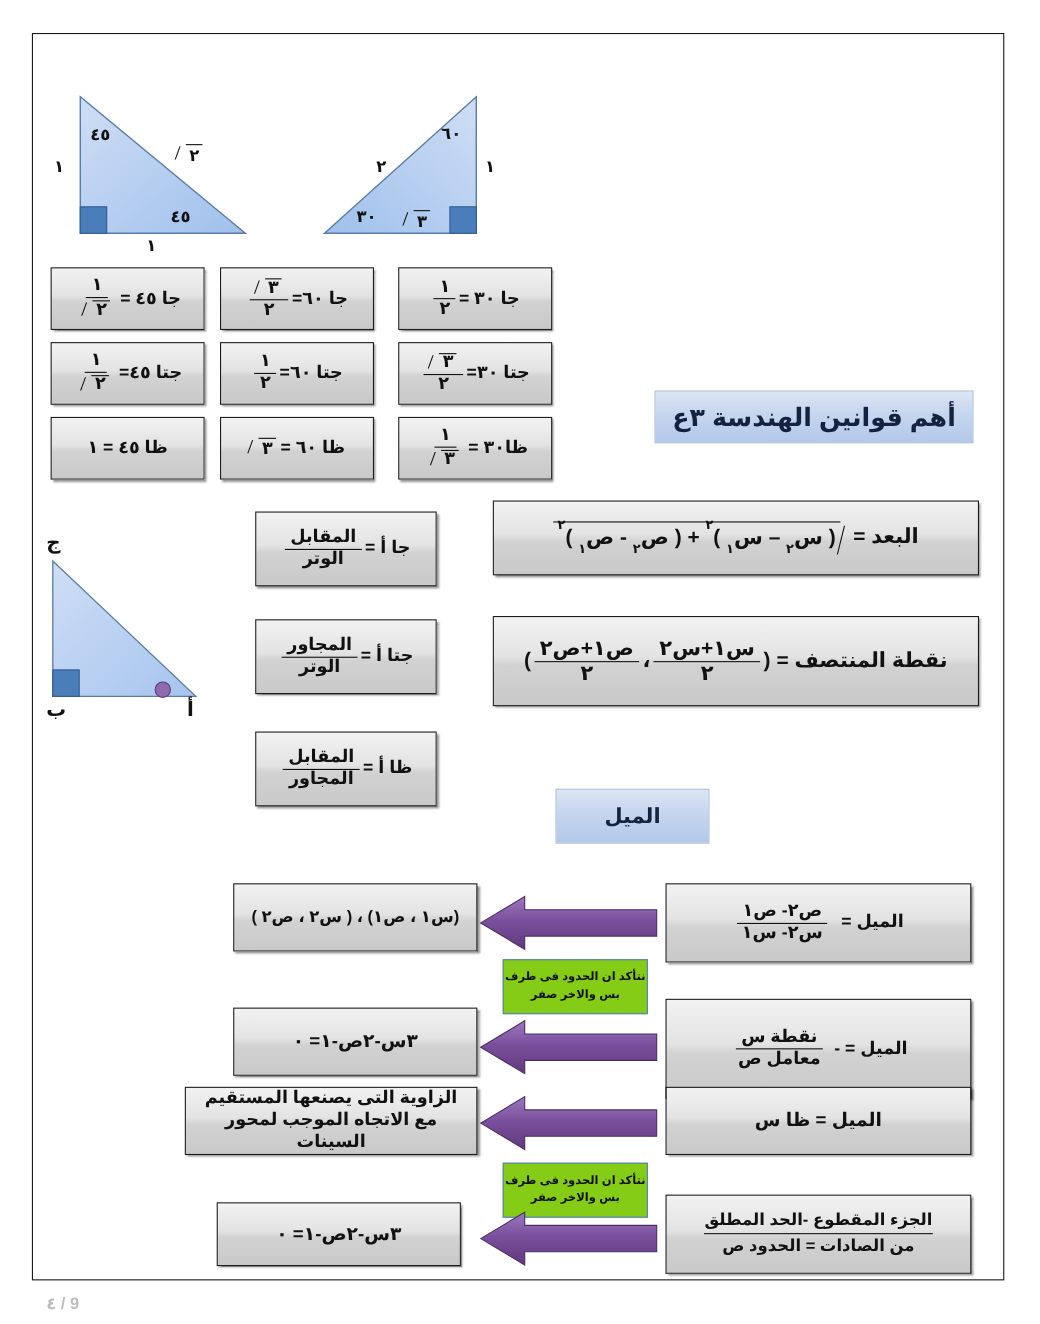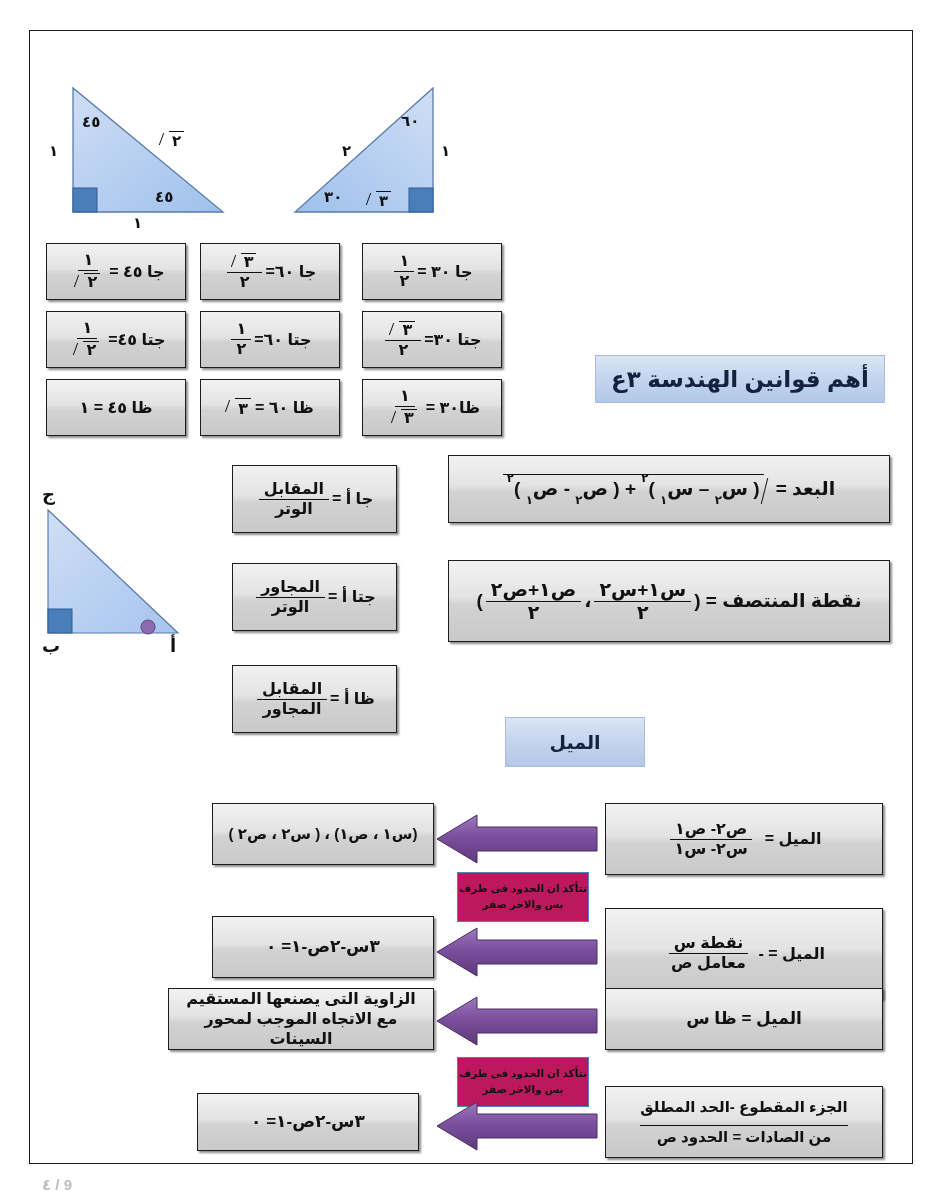--- a/index.html
+++ b/index.html
@@ -25,21 +25,21 @@
     line-height:1.25;
   }
   .bbox{
     position:absolute;box-sizing:border-box;
     background:linear-gradient(180deg,#dbe5f4 0%,#c3d4ee 50%,#b3c8e8 100%);
     border:1.3px solid #a8bcd8;
     display:flex;align-items:center;justify-content:center;
     text-align:center;font-weight:bold;color:#14223f;
   }
   .notebox{
-    position:absolute;box-sizing:border-box;background:#be185d;
+    position:absolute;box-sizing:border-box;background:#84cc16;
     border:1.4px solid #4f81bd;
     display:flex;align-items:center;justify-content:center;
     text-align:center;font-weight:bold;color:#111;font-size:10.5px;line-height:1.5;
     padding:2px 0;
   }
 
   
   .frac{display:inline-flex;flex-direction:column;align-items:center;
         vertical-align:middle;margin:0 3px;line-height:1.05;}
   .frac .num{border-bottom:1.6px solid #111;padding:0 5px 1px 5px;}
@@ -383,21 +383,21 @@
 </div>
 <div class="gbox" style="left:168px;top:988px;width:266px;height:62px;font-size:16px;padding:0 8px;">
   <span>الزاوية التى يصنعها المستقيم مع الاتجاه الموجب لمحور السينات</span>
 </div>
 
 <div class="notebox" style="left:457px;top:1057px;width:132px;height:50px;">
   <span>نتأكد ان الحدود فى طرف بس والاخر صفر</span>
 </div>
 
 <div class="gbox" style="left:605px;top:1086px;width:278px;height:72px;font-size:15px;flex-direction:column;">
-  <span style="border-bottom:1.4px solid #111;padding-bottom:8px;">الجزء المقطوع -الحد المطلق</span>
+  <span style="border-bottom:1.4px solid #111;padding-bottom:1px;">الجزء المقطوع -الحد المطلق</span>
   <span style="padding-top:2px;">من الصادات = الحدود ص</span>
 </div>
 <div class="arrow" style="left:437px;top:1100px;width:160px;height:52px;">
   <svg width="160" height="52" viewBox="0 0 160 52">
     <polygon points="0,26 40,2 40,14 160,14 160,38 40,38 40,50" fill="url(#pur1)" stroke="#4b2d63" stroke-width="1"></polygon>
   </svg>
 </div>
 <div class="gbox" style="left:197px;top:1093px;width:222px;height:58px;font-size:17px;">
   <span>٣س-٢ص-١= ٠</span>
 </div>

